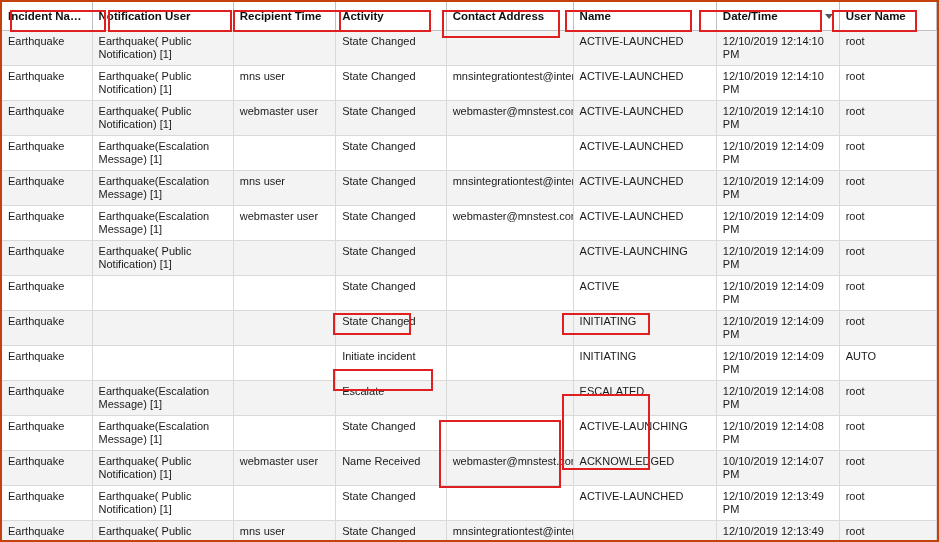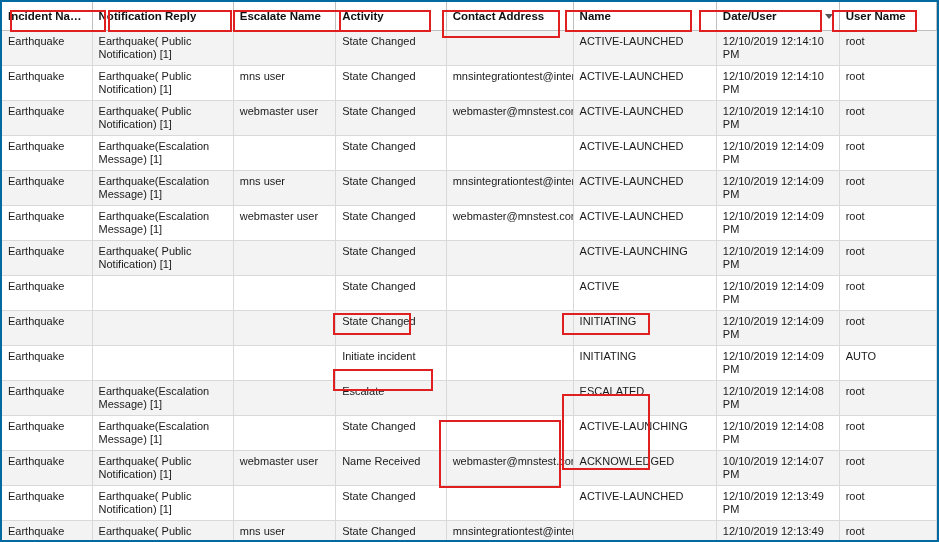--- a/index.html
+++ b/index.html
@@ -10,21 +10,21 @@
   body {
     font-family: "Liberation Sans", sans-serif;
     font-size: 11px;
     color: #111111;
   }
   .app {
     position: relative;
     width: 939px;
     height: 542px;
     box-sizing: border-box;
-    border: 2px solid #0369a1;
+    border: 2px solid #c2410c;
     background: #ffffff;
     overflow: hidden;
   }
   .grid {
     width: 100%;
     border-collapse: collapse;
     table-layout: fixed;
   }
   .grid th {
     background: #ffffff;
@@ -112,46 +112,46 @@
     </colgroup>
     <thead>
       <tr>
         <th>
           <div class="hdr-inner">
             <span class="hdr-label">Incident Name</span>
           </div>
         </th>
         <th>
           <div class="hdr-inner">
-            <span class="hdr-label">Notification Reply</span>
-          </div>
-        </th>
-        <th>
-          <div class="hdr-inner">
-            <span class="hdr-label">Escalate Name</span>
+            <span class="hdr-label">Notification User</span>
+          </div>
+        </th>
+        <th>
+          <div class="hdr-inner">
+            <span class="hdr-label">Recipient Time</span>
           </div>
         </th>
         <th>
           <div class="hdr-inner">
             <span class="hdr-label">Activity</span>
           </div>
         </th>
         <th>
           <div class="hdr-inner">
             <span class="hdr-label">Contact Address</span>
           </div>
         </th>
         <th>
           <div class="hdr-inner">
             <span class="hdr-label">Name</span>
           </div>
         </th>
         <th>
           <div class="hdr-inner">
-            <span class="hdr-label">Date/User</span>
+            <span class="hdr-label">Date/Time</span>
             <span class="caret"></span>
           </div>
         </th>
         <th>
           <div class="hdr-inner">
             <span class="hdr-label">User Name</span>
           </div>
         </th>
       </tr>
     </thead>

